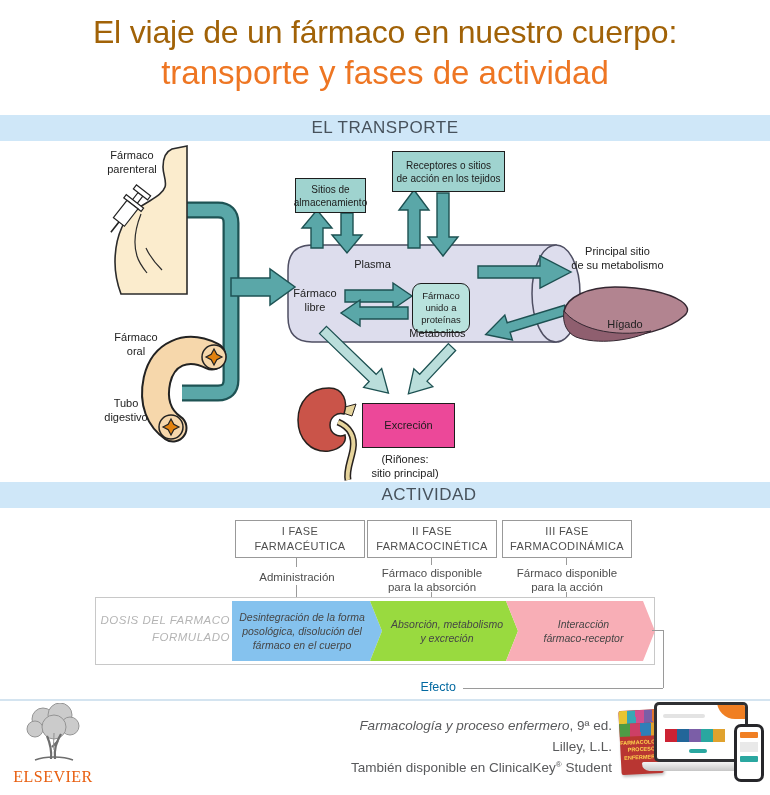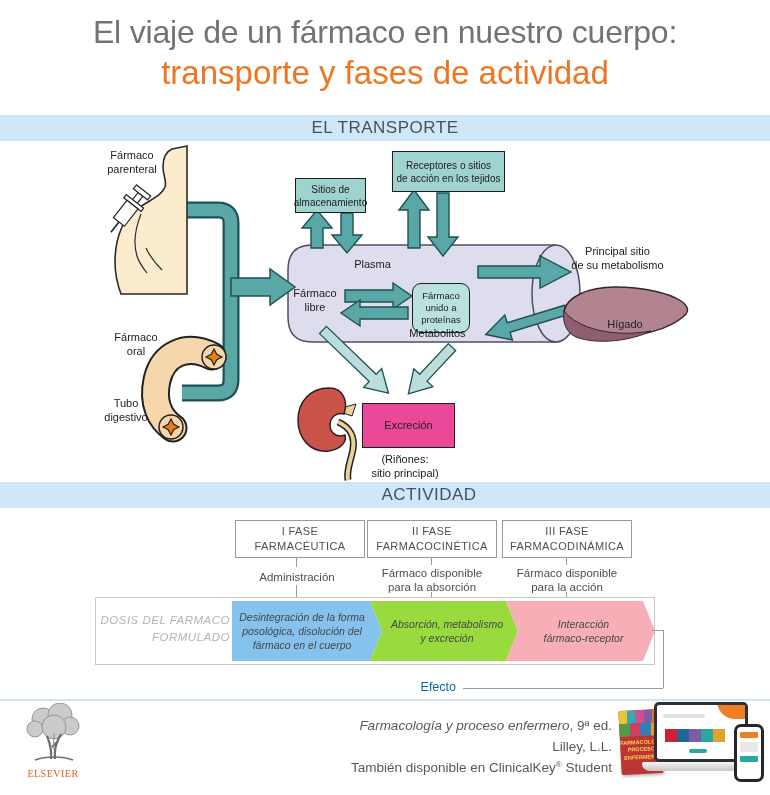--- a/index.html
+++ b/index.html
@@ -1,20 +1,20 @@
 <!DOCTYPE html>
 <html><head>
 <meta charset="utf-8">
 <style>
   html,body{margin:0;padding:0;background:#fff;}
   .page{position:relative;width:770px;height:795px;background:#fff;overflow:hidden;
         font-family:"Liberation Sans",sans-serif;}
   
   .title1{position:absolute;left:0;top:14px;width:770px;text-align:center;
-          font-size:32px;color:#737373;letter-spacing:-0.2px;}
+          font-size:32px;color:#a16207;letter-spacing:-0.2px;}
   .title2{position:absolute;left:0;top:54px;width:770px;text-align:center;
           font-size:33px;color:#ee7623;}
   
   .band{position:absolute;left:0;width:770px;height:26px;background:#cfe7f8;
         display:flex;align-items:center;justify-content:center;
         font-size:17px;font-weight:500;color:#47525c;letter-spacing:.5px;}
   .band-transport{top:115px;}
   .band-activity{top:482px;padding-left:44px;}
   
   .tsvg{position:absolute;left:0;top:140px;}
@@ -41,21 +41,21 @@
         text-align:center;font-style:italic;font-size:10.5px;color:#464646;line-height:1.35;
         white-space:pre-line;}
   .chev-first{clip-path:polygon(0 0,calc(100% - 12px) 0,100% 50%,calc(100% - 12px) 100%,0 100%);}
   .chev-mid{clip-path:polygon(0 0,calc(100% - 12px) 0,100% 50%,calc(100% - 12px) 100%,0 100%,12px 50%);}
   .linea{position:absolute;border:0 solid #9a9a9a;}
   .efecto{position:absolute;left:398px;top:680px;width:58px;text-align:right;
           font-size:12.5px;color:#0369a1;}
   .divider{position:absolute;left:0;top:699px;width:770px;border-top:2px solid #d4e4f0;}
   
   .logo{position:absolute;left:12px;top:703px;width:82px;text-align:center;}
-  .logo .word{font-family:"Liberation Serif",serif;font-size:10px;color:#e85e0f;letter-spacing:.5px;margin-top:1px;}
+  .logo .word{font-family:"Liberation Serif",serif;font-size:16px;color:#e85e0f;letter-spacing:.5px;margin-top:1px;}
   .credit{position:absolute;left:280px;top:716px;width:332px;text-align:right;
           font-size:13.5px;color:#58595b;line-height:1.55;}
   .credit .it{font-style:italic;}
   .credit sup{font-size:8px;}
   .media{position:absolute;left:618px;top:700px;width:150px;height:92px;}
   .bookcov{position:absolute;left:2px;top:10px;width:42px;height:64px;background:#b93632;
            transform:rotate(-3deg);border-radius:2px;box-shadow:1px 2px 3px rgba(0,0,0,.25);overflow:hidden;}
   .mosaic{height:13px;background:linear-gradient(90deg,#e8c431 0 20%,#38a7b5 0 40%,#d14f8e 0 60%,#7b5ea7 0 80%,#e2752f 0);}
   .mosaic2{height:13px;background:linear-gradient(90deg,#4d9c45 0 25%,#cd3f66 0 50%,#2f7fb8 0 75%,#e0a22e 0);}
   .covtitle{margin-top:3px;text-align:center;font-size:5.5px;font-weight:bold;color:#ffd34d;

